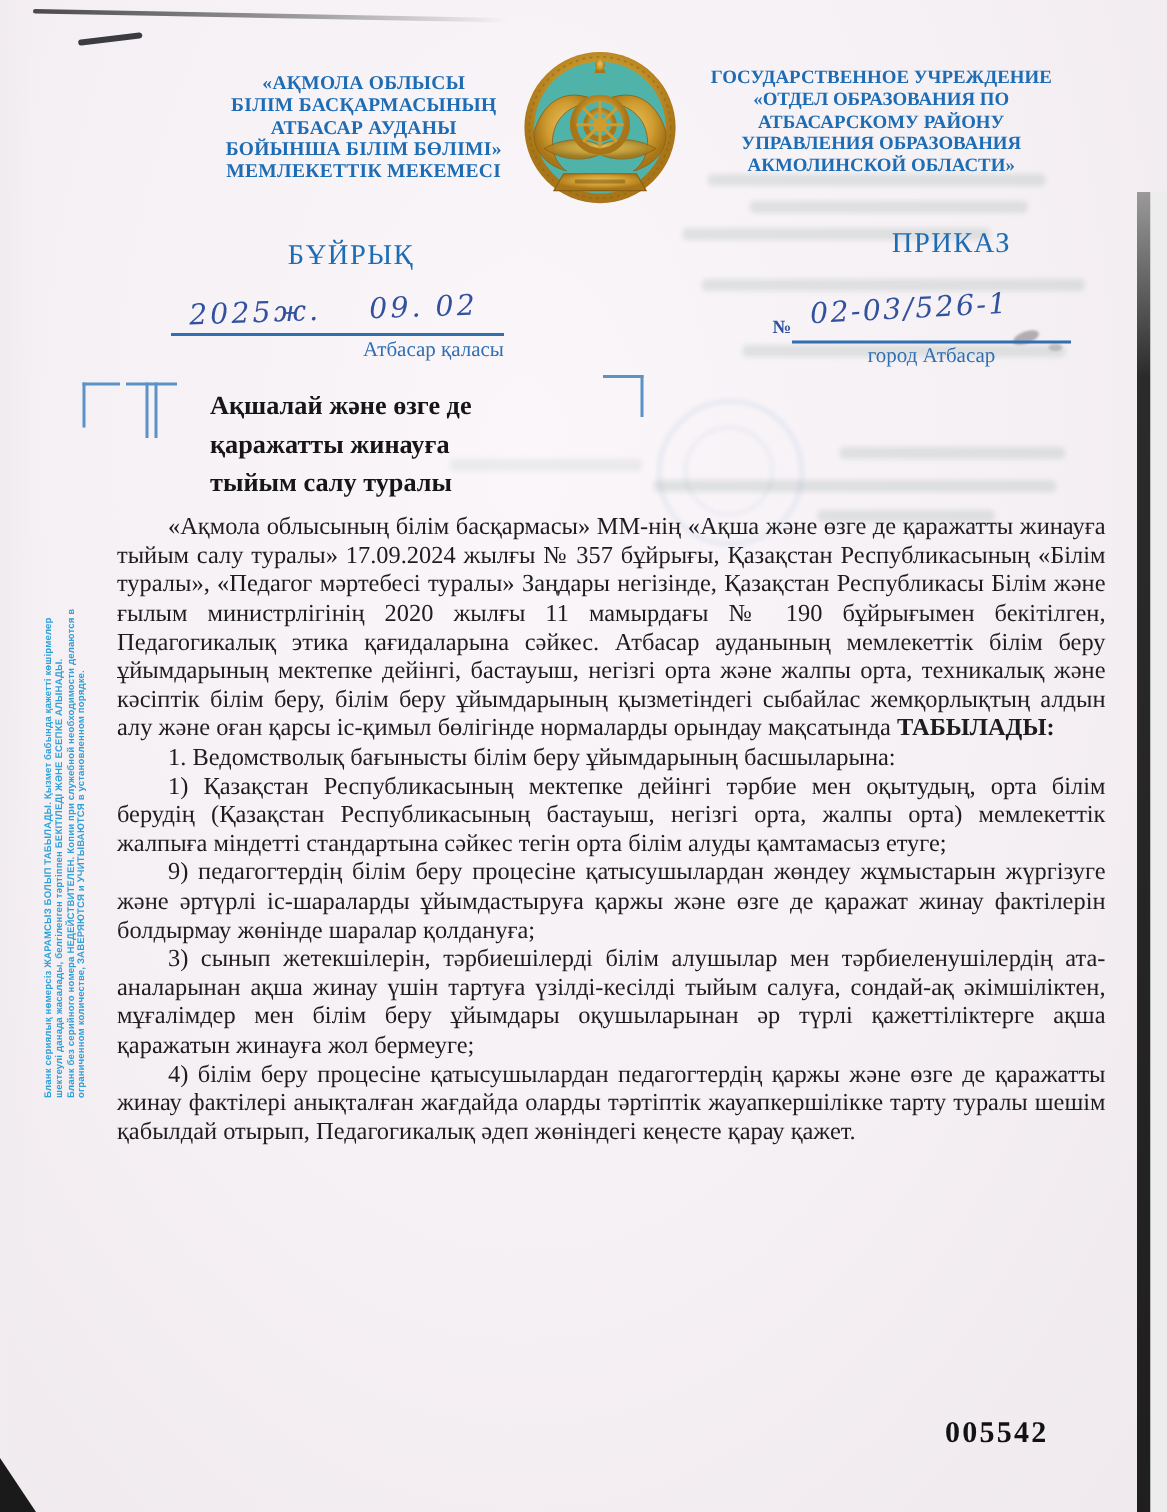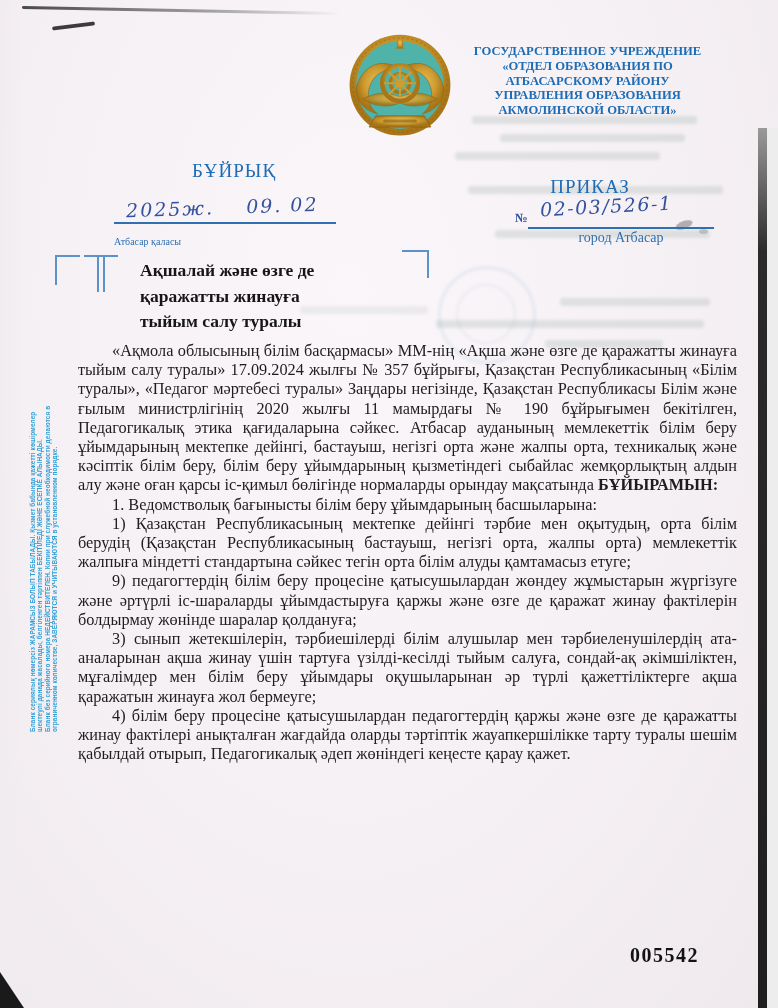--- a/index.html
+++ b/index.html
@@ -16,27 +16,27 @@
     background:radial-gradient(ellipse at 45% 30%, #faf6f9 0%, #f5f0f4 55%, #efe9ee 100%);
     font-family:"Liberation Serif","DejaVu Serif",serif;
   }
   .preline{white-space:pre-line;}
   
   .org{position:absolute;font-weight:bold;color:var(--blue-org);text-align:center;}
   .org-kk{left:110px;top:48px;width:265px;font-size:13px;line-height:14.8px;letter-spacing:.2px;}
   .org-ru{left:460px;top:44px;width:255px;font-size:12.6px;line-height:14.8px;}
   .doctype{position:absolute;font-weight:normal;color:var(--blue-org);font-size:19px;letter-spacing:1px;text-align:center;}
   .doctype-kk{left:148px;top:160px;width:172px;}
-  .doctype-ru{left:506px;top:176px;width:168px;}
+  .doctype-ru{left:506px;top:152px;width:168px;text-align:right;}
   .emblem{position:absolute;left:344px;top:28px;width:112px;height:116px;}
   
   .hand{font-family:"DejaVu Serif",serif;font-style:italic;color:var(--blue-ink);white-space:pre;}
   .hand-date{position:absolute;left:126px;top:196px;font-size:19px;letter-spacing:2px;transform:rotate(-2deg);}
   .date-line{position:absolute;left:114px;top:222px;width:222px;height:2px;background:var(--blue-caption);}
-  .place-kk{position:absolute;left:114px;top:226px;width:222px;text-align:left;font-size:10px;color:var(--blue-caption);margin-top:10px;}
+  .place-kk{position:absolute;left:114px;top:226px;width:222px;text-align:right;font-size:14px;color:var(--blue-caption);}
   .num-label{position:absolute;left:515px;top:211px;font-size:12.5px;font-weight:bold;color:var(--blue-ink);}
   .hand-num{position:absolute;left:540px;top:195px;font-size:19px;letter-spacing:1.5px;transform:rotate(-3deg);}
   .num-line{position:absolute;left:528px;top:227px;width:186px;height:2px;background:var(--blue-caption);}
   .place-ru{position:absolute;left:528px;top:230px;width:186px;text-align:center;font-size:14px;color:var(--blue-caption);}
   
   .mark{position:absolute;background:var(--mark-blue);}
   
   .title{position:absolute;left:140px;top:258px;font-size:17.5px;font-weight:bold;line-height:25.5px;color:#161616;}
   .body-text{position:absolute;left:78px;top:341px;width:659px;font-size:16.3px;line-height:19.2px;text-align:justify;color:var(--text-black);}
   .body-text p{margin:0;text-indent:34px;}
@@ -86,20 +86,25 @@
   <div class="ghost" style="left:495px;top:230px;width:215px"></div>
   <div class="ghost" style="left:560px;top:298px;width:150px"></div>
   <div class="ghost" style="left:436px;top:320px;width:268px"></div>
   <div class="ghost" style="left:545px;top:340px;width:118px"></div>
   <div class="ghost" style="left:300px;top:306px;width:128px;opacity:.6"></div>
   <div class="stamp-ghost"></div>
   <div class="stamp-ghost-inner"></div>
   <div class="smudge" style="left:675px;top:221px;width:18px;height:8px;transform:rotate(-20deg)"></div>
   <div class="smudge" style="left:699px;top:229px;width:9px;height:5px;opacity:.6"></div>
 
+  <div class="org org-kk preline">«АҚМОЛА ОБЛЫСЫ
+БІЛІМ БАСҚАРМАСЫНЫҢ
+АТБАСАР АУДАНЫ
+БОЙЫНША БІЛІМ БӨЛІМІ»
+МЕМЛЕКЕТТІК МЕКЕМЕСІ</div>
   <div class="org org-ru preline">ГОСУДАРСТВЕННОЕ УЧРЕЖДЕНИЕ
 «ОТДЕЛ ОБРАЗОВАНИЯ ПО
 АТБАСАРСКОМУ РАЙОНУ
 УПРАВЛЕНИЯ ОБРАЗОВАНИЯ
 АКМОЛИНСКОЙ ОБЛАСТИ»</div>
 
   <svg class="emblem" viewBox="0 0 120 120">
     <defs>
       <radialGradient id="gg" cx="50%" cy="40%">
         <stop offset="0%" stop-color="#e8c05a"></stop>
@@ -150,21 +155,21 @@
   <div class="mark" style="left:402px;top:250px;width:27px;height:2px"></div>
   <div class="mark" style="left:427px;top:250px;width:2px;height:28px"></div>
 
   <div class="title preline">Ақшалай және өзге де
 қаражатты жинауға
 тыйым салу туралы</div>
 
   <div class="body-text">
     <p>
       <span>«Ақмола облысының білім басқармасы» ММ-нің «Ақша және өзге де қаражатты жинауға тыйым салу туралы» 17.09.2024 жылғы № 357 бұйрығы, Қазақстан Республикасының «Білім туралы», «Педагог мәртебесі туралы» Заңдары негізінде, Қазақстан Республикасы Білім және ғылым министрлігінің 2020 жылғы 11 мамырдағы № 190 бұйрығымен бекітілген, Педагогикалық этика қағидаларына сәйкес. Атбасар ауданының мемлекеттік білім беру ұйымдарының мектепке дейінгі, бастауыш, негізгі орта және жалпы орта, техникалық және кәсіптік білім беру, білім беру ұйымдарының қызметіндегі сыбайлас жемқорлықтың алдын алу және оған қарсы іс-қимыл бөлігінде нормаларды орындау мақсатында</span>
-      <b>БҰЙЫРАМЫН:</b>
+      <b>ТАБЫЛАДЫ:</b>
     </p>
     <p>1. Ведомстволық бағынысты білім беру ұйымдарының басшыларына:</p>
     <p>1) Қазақстан Республикасының мектепке дейінгі тәрбие мен оқытудың, орта білім берудің (Қазақстан Республикасының бастауыш, негізгі орта, жалпы орта) мемлекеттік жалпыға міндетті стандартына сәйкес тегін орта білім алуды қамтамасыз етуге;</p>
     <p>9) педагогтердің білім беру процесіне қатысушылардан жөндеу жұмыстарын жүргізуге және әртүрлі іс-шараларды ұйымдастыруға қаржы және өзге де қаражат жинау фактілерін болдырмау жөнінде шаралар қолдануға;</p>
     <p>3) сынып жетекшілерін, тәрбиешілерді білім алушылар мен тәрбиеленушілердің ата-аналарынан ақша жинау үшін тартуға үзілді-кесілді тыйым салуға, сондай-ақ әкімшіліктен, мұғалімдер мен білім беру ұйымдары оқушыларынан әр түрлі қажеттіліктерге ақша қаражатын жинауға жол бермеуге;</p>
     <p>4) білім беру процесіне қатысушылардан педагогтердің қаржы және өзге де қаражатты жинау фактілері анықталған жағдайда оларды тәртіптік жауапкершілікке тарту туралы шешім қабылдай отырып, Педагогикалық әдеп жөніндегі кеңесте қарау қажет.</p>
   </div>
 
   <div class="vnote">
     <div class="vnote-inner">

